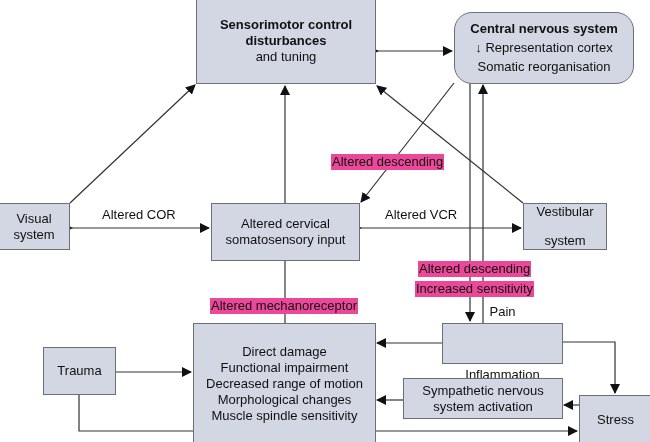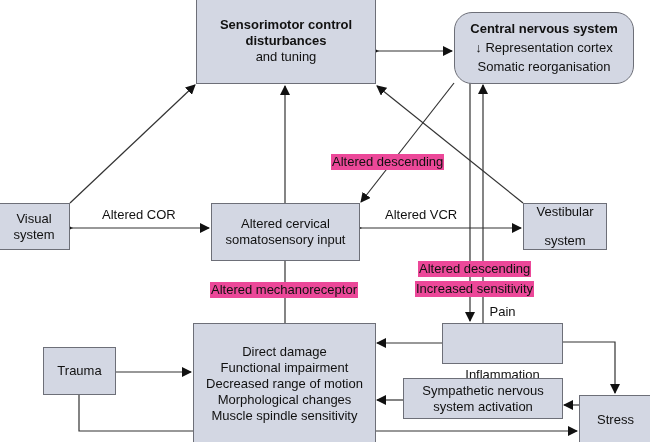--- a/index.html
+++ b/index.html
@@ -111,13 +111,13 @@
 
 <div class="box" style="left:579px; top:395px; width:73px; height:49px;">
   <div>Stress</div>
 </div>
 
 <div class="lbl" style="left:102px; top:207px;">Altered COR</div>
 <div class="lbl" style="left:385px; top:207px;">Altered VCR</div>
 <div class="lbl bg" style="left:331px; top:154px;">Altered descending</div>
 <div class="lbl bg" style="left:418px; top:261px;">Altered descending</div>
 <div class="lbl bg" style="left:415px; top:281px;">Increased sensitivity</div>
-<div class="lbl bg" style="left:210px; top:282px;">Altered mechanoreceptor</div>
+<div class="lbl bg" style="left:210px; top:298px;">Altered mechanoreceptor</div>
 
 </body></html>

